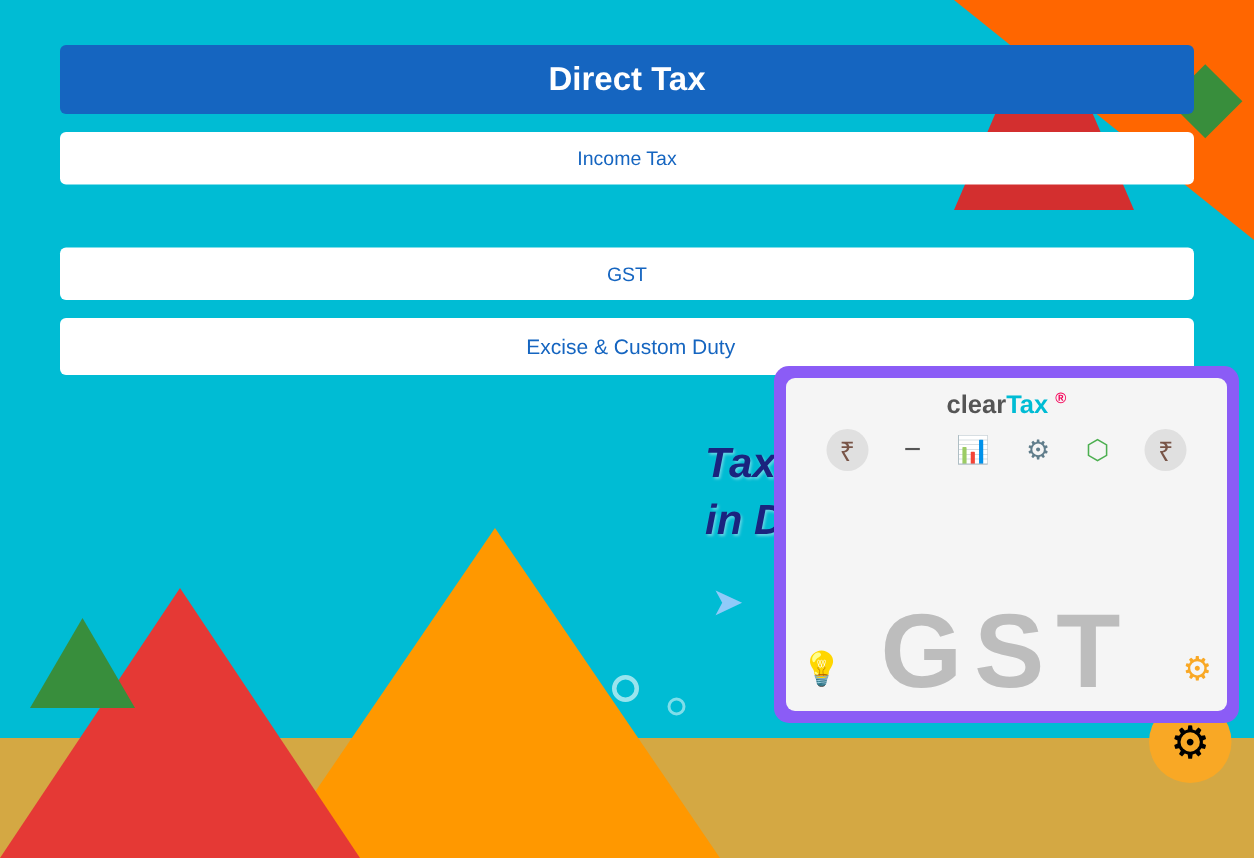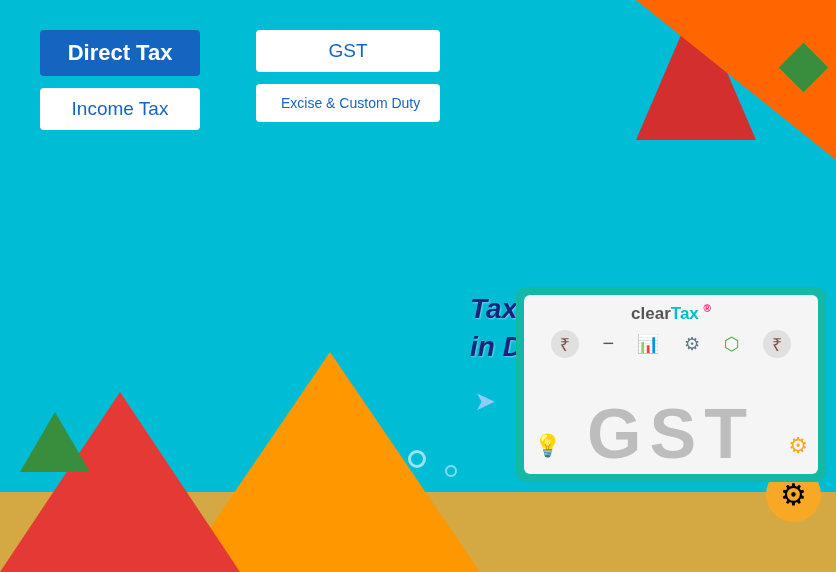--- a/index.html
+++ b/index.html
@@ -12,21 +12,22 @@
       background-color: #00bcd4;
       position: relative;
     }
 
     
     .content {
       position: relative;
       z-index: 10;
       padding: 30px 40px;
       display: flex;
-      gap: 56px;
+      gap: 42px;
+      flex-direction: column;
     }
 
     
     .tax-category {
       display: flex;
       flex-direction: column;
       gap: 12px;
     }
 
     .category-header {
@@ -36,21 +37,21 @@
       font-weight: bold;
       padding: 10px 20px;
       border-radius: 4px;
       text-align: center;
       min-width: 160px;
     }
 
     .tax-item {
       background-color: white;
       color: #1565c0;
-      font-size: 19px;
+      font-size: 13px;
       font-weight: 500;
       padding: 10px 20px;
       border-radius: 4px;
       text-align: center;
       min-width: 160px;
     }
 
     
     .shape-orange-pyramid {
       position: absolute;
@@ -187,21 +188,21 @@
 
 </div>
 
 <div style="position:absolute; left:470px; top:290px; z-index:15;">
   <div style="font-size:28px; font-weight:bold; color:#1a237e; font-style:italic; line-height:1.35; text-shadow:1px 1px 2px rgba(255,255,255,0.4); max-width:350px;">
     <span>Taxation Training Course</span><br>
     <span>in Delhi, Noida &amp; Gurgaon</span>
   </div>
 </div>
 
-<div style="position:absolute; right:10px; bottom:90px; z-index:15; width:310px; height:195px; background:#14b8a6; border-radius:10px; padding:8px;">
+<div style="position:absolute; right:10px; bottom:90px; z-index:15; width:310px; height:238px; background:#8b5cf6; border-radius:10px; padding:8px;">
   <div style="width:100%; height:100%; background:#f5f5f5; border-radius:6px; overflow:hidden; display:flex; flex-direction:column; align-items:center; position:relative;">
 
     <div style="margin-top:8px; font-size:17px; font-weight:bold; color:#1565c0;">
       <span style="color:#555;">clear</span><span style="color:#00bcd4;">Tax</span>
       <span style="font-size:10px; color:#f50057; vertical-align:super;">®</span>
     </div>
 
     <div style="display:flex; justify-content:space-around; align-items:center; width:100%; padding:4px 15px; margin-top:2px;">
       <span style="font-size:18px; color:#795548; background:#e0e0e0; border-radius:50%; width:28px; height:28px; display:inline-flex; align-items:center; justify-content:center;">₹</span>
       <span style="font-size:20px; color:#555;">−</span>

